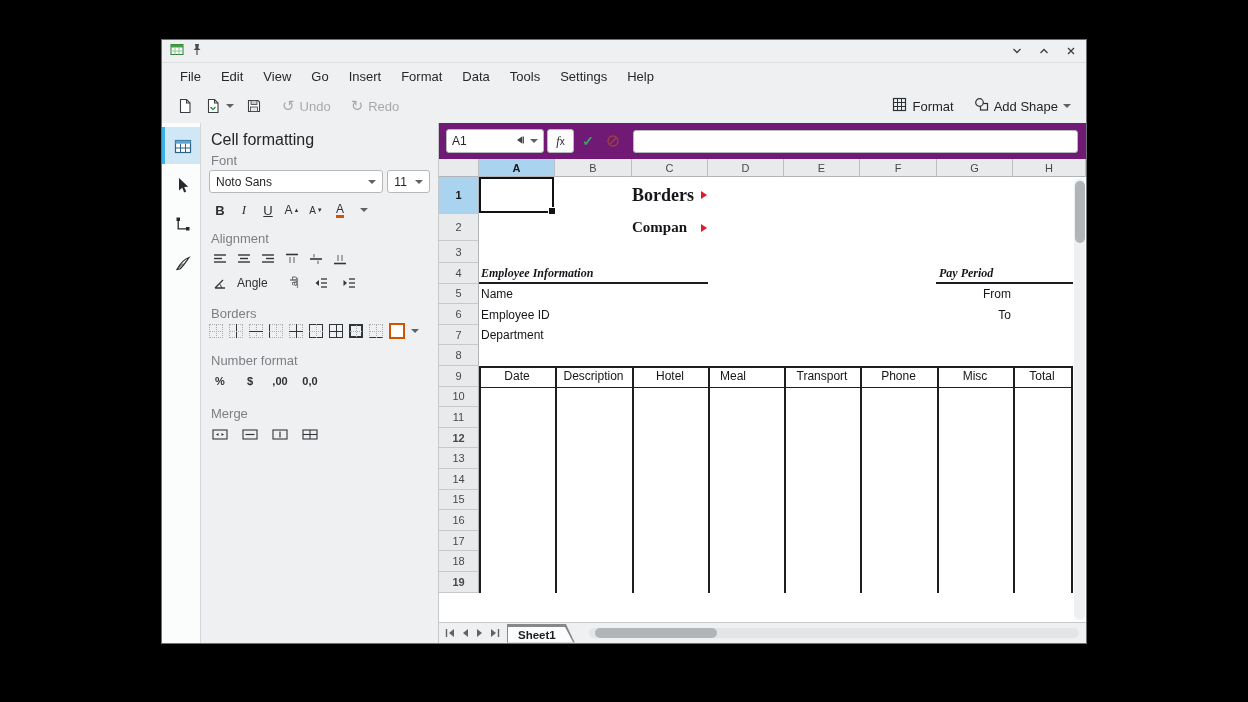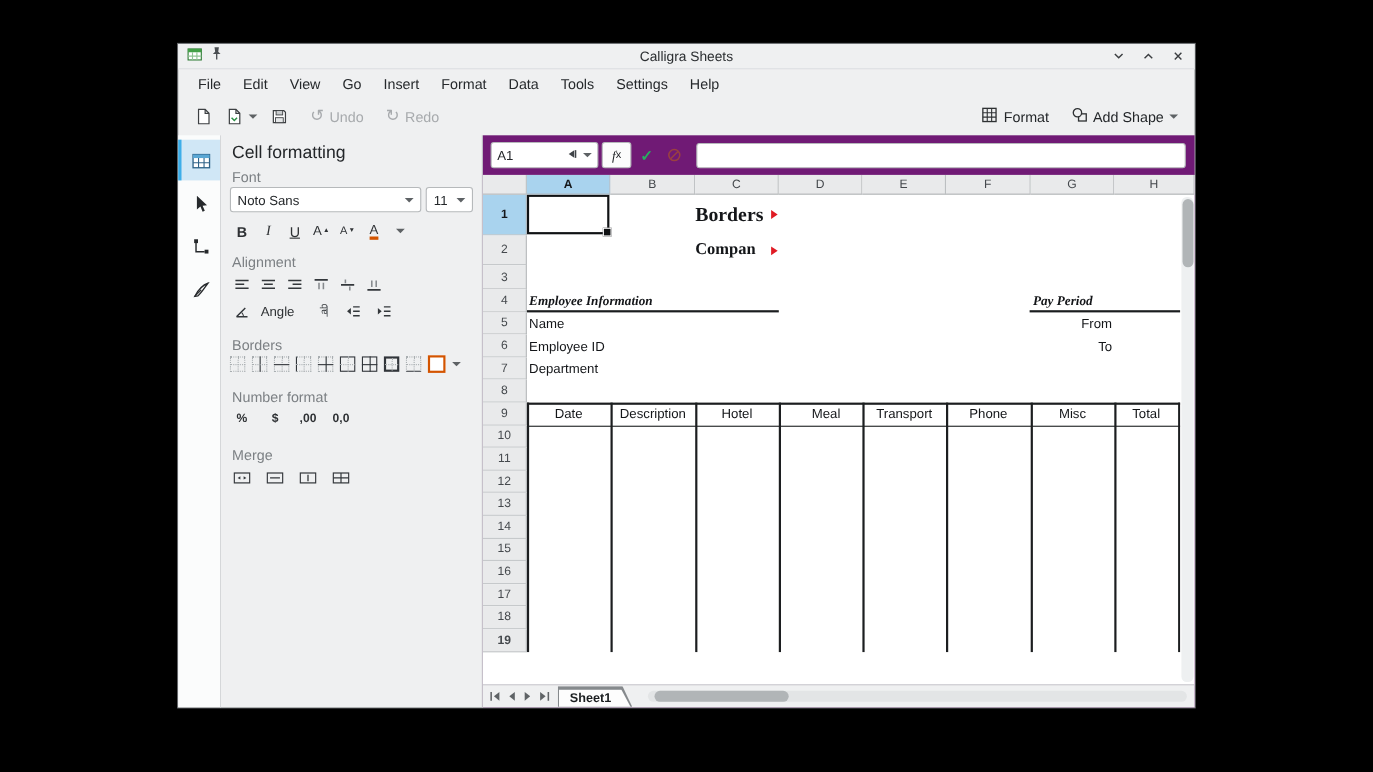--- a/index.html
+++ b/index.html
@@ -112,21 +112,20 @@
               <line x1="1" y1="9" x2="13" y2="9" stroke="#8fc493" stroke-width="1"></line>
             </svg>
         </span>
         <span>
           <svg width="12" height="13">
               <path d="M4 1 L8 1 L7.4 5 L9.5 7 L2.5 7 L4.6 5 Z" fill="#4a4e52"></path>
               <line x1="6" y1="7" x2="6" y2="12" stroke="#4a4e52" stroke-width="1.2"></line>
             </svg>
         </span>
       </div>
-      <div class="tb-title">Calligra Sheets</div>
       <div class="tb-buttons">
         <span class="tb-btn">
             <svg width="12" height="12">
               <path d="M2.5 4 L6 7.5 L9.5 4" fill="none" stroke="#3b3e41" stroke-width="1.3"></path>
             </svg>
           </span>
         <span class="tb-btn">
             <svg width="12" height="12">
               <path d="M2.5 8 L6 4.5 L9.5 8" fill="none" stroke="#3b3e41" stroke-width="1.3"></path>
             </svg>
@@ -456,21 +455,21 @@
             <span class="rh" style="height:27px;">2</span>
             <span class="rh" style="height:22px;">3</span>
             <span class="rh" style="height:20.6px;">4</span>
             <span class="rh" style="height:20.6px;">5</span>
             <span class="rh" style="height:20.6px;">6</span>
             <span class="rh" style="height:20.6px;">7</span>
             <span class="rh" style="height:20.6px;">8</span>
             <span class="rh" style="height:20.6px;">9</span>
             <span class="rh" style="height:20.6px;">10</span>
             <span class="rh" style="height:20.6px;">11</span>
-            <span class="rh" style="height:20.6px;">12</span>
+            <span class="rh" style="height:20.6px;font-weight:bold;">12</span>
             <span class="rh" style="height:20.6px;">13</span>
             <span class="rh" style="height:20.6px;">14</span>
             <span class="rh" style="height:20.6px;">15</span>
             <span class="rh" style="height:20.6px;">16</span>
             <span class="rh" style="height:20.6px;">17</span>
             <span class="rh" style="height:20.6px;">18</span>
             <span class="rh" style="height:20.6px;font-weight:bold;">19</span>
           </div>
 
           <div class="gridcanvas">
@@ -503,21 +502,21 @@
               <div class="vline" style="left:153px;"></div>
               <div class="vline" style="left:229px;"></div>
               <div class="vline" style="left:305px;"></div>
               <div class="vline" style="left:381px;"></div>
               <div class="vline" style="left:458px;"></div>
               <div class="vline" style="left:534px;"></div>
               <div class="vline" style="left:592px;"></div>
               <div class="thead" style="left:0;width:76px;">Date</div>
               <div class="thead" style="left:76px;width:77px;">Description</div>
               <div class="thead" style="left:153px;width:76px;">Hotel</div>
-              <div class="thead" style="left:234px;width:76px;">Meal</div>
+              <div class="thead" style="left:216px;width:76px;">Meal</div>
               <div class="thead" style="left:305px;width:76px;">Transport</div>
               <div class="thead" style="left:381px;width:77px;">Phone</div>
               <div class="thead" style="left:458px;width:76px;">Misc</div>
               <div class="thead" style="left:534px;width:58px;">Total</div>
             </div>
           </div>
 
           <div class="vscroll">
             <div class="vthumb"></div>
           </div>

